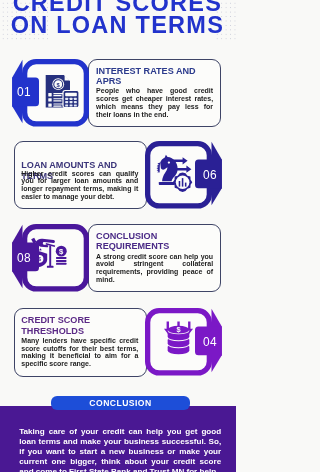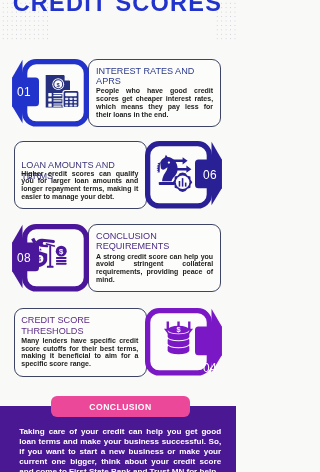--- a/index.html
+++ b/index.html
@@ -13,21 +13,21 @@
   .dots.l{left:0;width:49px;}
   .dots.r{right:0;width:22px;}
 
   #title{position:absolute;left:0;right:0;top:-8.5px;text-align:center;
          font-weight:700;font-size:23.5px;line-height:22.5px;letter-spacing:1.25px;color:#2233cc;}
   #title div{padding-right:1.25px;}
 
   
   .txtbox{position:absolute;box-sizing:border-box;background:#fcfcfa;
           border:0.75px solid #3e4466;border-radius:9px;}
-  .ch{position:absolute;font-weight:400;font-size:9.1px;line-height:10.6px;}
+  .ch{position:absolute;font-weight:700;font-size:9.1px;line-height:10.6px;}
   .cb{position:absolute;font-weight:700;font-size:7px;line-height:7.8px;color:#1d1d1d;
       text-align:justify;text-justify:inter-word;}
   .iconsvg{position:absolute;overflow:visible;}
   .num{position:absolute;text-align:center;font-weight:400;font-size:11.9px;color:#fff;letter-spacing:0.3px;}
 
   
   #concbg{position:absolute;left:0;right:0;bottom:0;top:406px;}
   #concbadge{position:absolute;box-sizing:border-box;border-radius:6px;
              display:flex;align-items:center;justify-content:center;
              font-weight:700;font-size:8.6px;letter-spacing:0.45px;color:#fff;}
@@ -35,20 +35,21 @@
             text-align:justify;text-justify:inter-word;}
 </style>
 </head>
 <body>
 
 <div id="page">
   <div class="dots l"></div>
   <div class="dots r"></div>
   <div id="title" style="color: rgb(34, 51, 204);">
     <div>CREDIT SCORES</div>
+    <div>ON LOAN TERMS</div>
   </div>
 
   <div id="cards">
       <div>
         <div class="txtbox" style="left:88.4px;top:58.5px;width:132.3px;height:68.6px;"></div>
         <div class="ch" style="left:96.10000000000001px;top:65.6px;width:106px;color:#2b3a8c;">INTEREST RATES AND APRS</div>
         <div class="cb" style="left:96.10000000000001px;top:87.3px;width:117px;">People who have good credit scores get cheaper interest rates, which means they pay less for their loans in the end.</div>
         <svg class="iconsvg" style="left:10px;top:54.8px;" width="92" height="78" viewBox="0 0 92 78">
           <rect x="14.65" y="6.65" width="61.7" height="62.3" rx="11.5" ry="11.5" fill="#fcfcfa" stroke="#2233cc" stroke-width="5.3"></rect>
           <g transform="translate(35.7,20)" color="#26307e">
@@ -100,27 +101,27 @@
         <svg class="iconsvg" style="left:133px;top:304.3px;" width="92" height="78" viewBox="0 0 92 78">
           <rect x="14.65" y="6.65" width="61.7" height="62.3" rx="11.5" ry="11.5" fill="#fcfcfa" stroke="#7b18c6" stroke-width="5.3"></rect>
           <g transform="translate(29.5,17.4) scale(0.82)" color="#7b18c6">
             <use href="#ico-coins-arrows-icon"></use>
           </g>
           <g fill="#7b18c6" transform="translate(91,0) scale(-1,1)">
             <path d="M12.5 4.8 L 2.2 22.5 L 2.2 51.3 L 12.5 68.3 Z"></path>
             <path d="M2.2 22.5 H 25.5 a3.5 3.5 0 0 1 3.5 3.5 V 47.8 a3.5 3.5 0 0 1 -3.5 3.5 H 2.2 Z"></path>
           </g>
         </svg>
-        <div class="num" style="left:202px;top:334.8px;width:16px;margin-top:26px;">04</div>
+        <div class="num" style="left:202px;top:334.8px;width:16px;">04</div>
       </div>
     </div>
 
   <div>
     <div id="concbg" style="background: rgb(74, 24, 147);"></div>
-    <div id="concbadge" style="left: 51px; top: 396px; width: 139px; height: 21px; background: #ec4899;">CONCLUSION</div>
+    <div id="concbadge" style="left: 51px; top: 396px; width: 139px; height: 14px; background: #1d4ed8;">CONCLUSION</div>
     <div id="conctext" style="left:19.2px;top:426.6px;width:202px;">Taking care of your credit can help you get good loan terms and make your business successful. So, if you want to start a new business or make your current one bigger, think about your credit score and come to First State Bank and Trust MN for help.</div>
   </div>
 
 </div>
 
 <svg width="0" height="0" style="position:absolute">
     <defs>
 
 <g id="ico-invoice-calculator-icon">
   <path d="M0 0 H 18.2 L 24.3 6.1 V 32.4 H 0 Z" fill="currentColor"></path>

